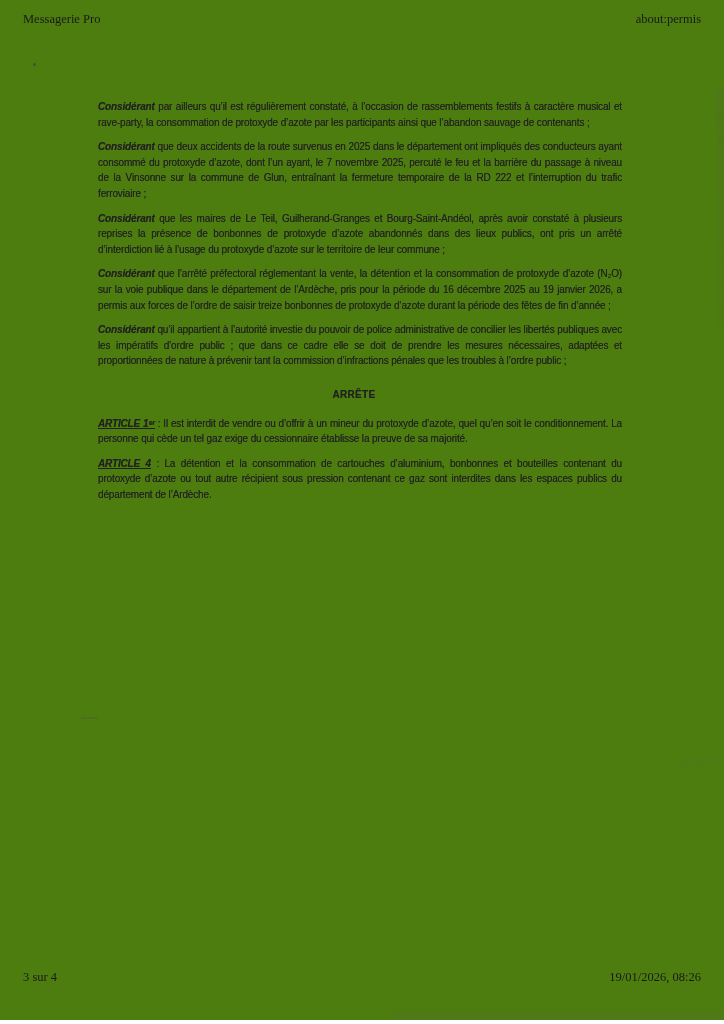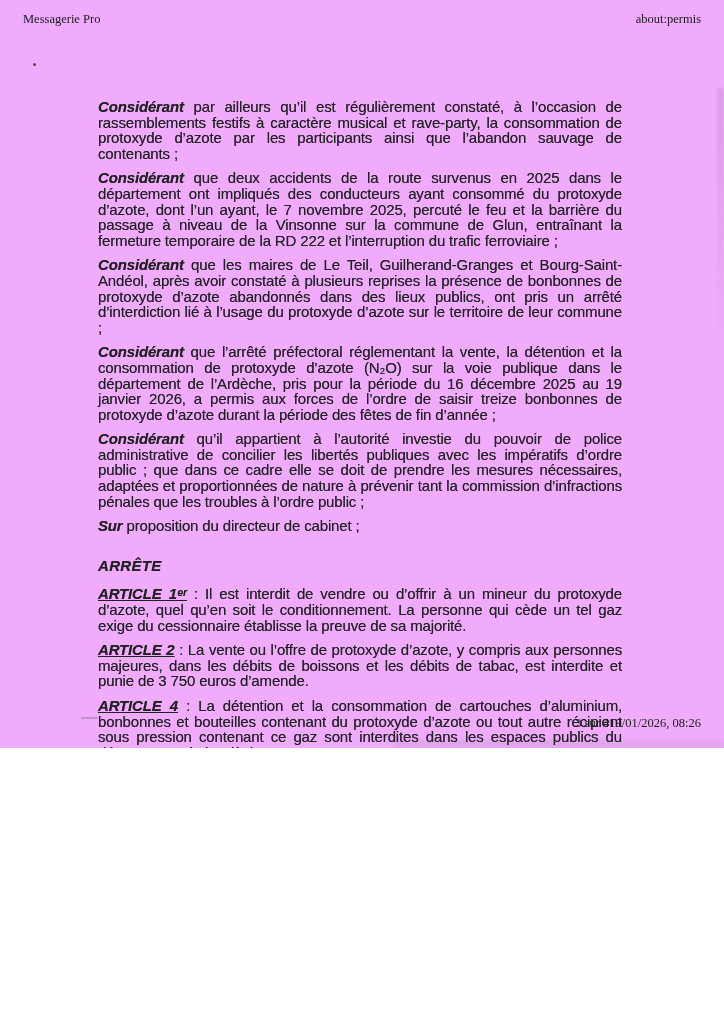--- a/index.html
+++ b/index.html
@@ -3,71 +3,71 @@
 <meta charset="utf-8">
 <style>
   html, body {
     margin: 0;
     padding: 0;
     background: #ffffff;
   }
   .page {
     position: relative;
     width: 724px;
-    height: 748px;
-    background: #f0abfc;
+    height: 1020px;
+    background: #4d7c0f;
     overflow: hidden;
     font-family: "Liberation Sans", sans-serif;
     color: #1c1c1c;
   }
 
   
   .print-header,
   .print-footer {
     position: absolute;
     left: 23px;
     right: 23px;
     display: flex;
     justify-content: space-between;
     font-family: "Liberation Serif", serif;
     font-size: 12.5px;
     color: #1a1a1a;
   }
   .print-header { top: 12px; }
-  .print-footer { bottom: 17px; justify-content: flex-end; }
+  .print-footer { bottom: 35px; }
 
   
   .doc {
     position: absolute;
     top: 99px;
     left: 98px;
     width: 524px;
-    font-size: 15px;
+    font-size: 10px;
     line-height: 15.6px;
     letter-spacing: -0.15px;
     text-align: justify;
     color: #212121;
     text-shadow: 0 0 0.5px rgba(35,35,35,0.65);
   }
   .para { margin: 0 0 9px 0; }
   .lead {
     font-weight: bold;
     font-style: italic;
   }
   .article-lead {
     font-weight: bold;
     font-style: italic;
     text-decoration: underline;
     margin-top: 45px;
   }
   .heading {
+    text-align: center;
     font-weight: bold;
-    font-style: italic;
     letter-spacing: 0.3px;
-    margin: 24px 12px 13px 0;
+    margin: 18px 12px 13px 0;
   }
 
   
   .artifact-dot {
     position: absolute;
     left: 33px;
     top: 63px;
     width: 3px;
     height: 3px;
     border-radius: 50%;
@@ -127,26 +127,24 @@
   <span class="artifact-corner-smudge"></span>
   <span class="artifact-bottom-smudge"></span>
 
   <div class="doc">
     <div>
         <p class="para"><span class="lead">Considérant</span><span> par ailleurs qu’il est régulièrement constaté, à l’occasion de rassemblements festifs à caractère musical et rave-party, la consommation de protoxyde d’azote par les participants ainsi que l’abandon sauvage de contenants ;</span></p>
         <p class="para"><span class="lead">Considérant</span><span> que deux accidents de la route survenus en 2025 dans le département ont impliqués des conducteurs ayant consommé du protoxyde d’azote, dont l’un ayant, le 7 novembre 2025, percuté le feu et la barrière du passage à niveau de la Vinsonne sur la commune de Glun, entraînant la fermeture temporaire de la RD 222 et l’interruption du trafic ferroviaire ;</span></p>
         <p class="para"><span class="lead">Considérant</span><span> que les maires de Le Teil, Guilherand-Granges et Bourg-Saint-Andéol, après avoir constaté à plusieurs reprises la présence de bonbonnes de protoxyde d’azote abandonnés dans des lieux publics, ont pris un arrêté d’interdiction lié à l’usage du protoxyde d’azote sur le territoire de leur commune ;</span></p>
         <p class="para"><span class="lead">Considérant</span><span> que l’arrêté préfectoral réglementant la vente, la détention et la consommation de protoxyde d’azote (N₂O) sur la voie publique dans le département de l’Ardèche, pris pour la période du 16 décembre 2025 au 19 janvier 2026, a permis aux forces de l’ordre de saisir treize bonbonnes de protoxyde d’azote durant la période des fêtes de fin d’année ;</span></p>
         <p class="para"><span class="lead">Considérant</span><span> qu’il appartient à l’autorité investie du pouvoir de police administrative de concilier les libertés publiques avec les impératifs d’ordre public ; que dans ce cadre elle se doit de prendre les mesures nécessaires, adaptées et proportionnées de nature à prévenir tant la commission d’infractions pénales que les troubles à l’ordre public ;</span></p>
-        <p class="para"><span class="lead">Sur</span><span> proposition du directeur de cabinet ;</span></p>
       </div>
     <p class="para heading">ARRÊTE</p>
     <div>
         <p class="para"><span class="article-lead">ARTICLE 1ᵉʳ</span><span> : Il est interdit de vendre ou d’offrir à un mineur du protoxyde d’azote, quel qu’en soit le conditionnement. La personne qui cède un tel gaz exige du cessionnaire établisse la preuve de sa majorité.</span></p>
-        <p class="para"><span class="article-lead">ARTICLE 2</span><span> : La vente ou l’offre de protoxyde d’azote, y compris aux personnes majeures, dans les débits de boissons et les débits de tabac, est interdite et punie de 3 750 euros d’amende.</span></p>
         <p class="para"><span class="article-lead">ARTICLE 4</span><span> : La détention et la consommation de cartouches d’aluminium, bonbonnes et bouteilles contenant du protoxyde d’azote ou tout autre récipient sous pression contenant ce gaz sont interdites dans les espaces publics du département de l’Ardèche.</span></p>
       </div>
   </div>
 
   <div class="print-footer">
     <span>3 sur 4</span>
     <span>19/01/2026, 08:26</span>
   </div>
 
 </div>

